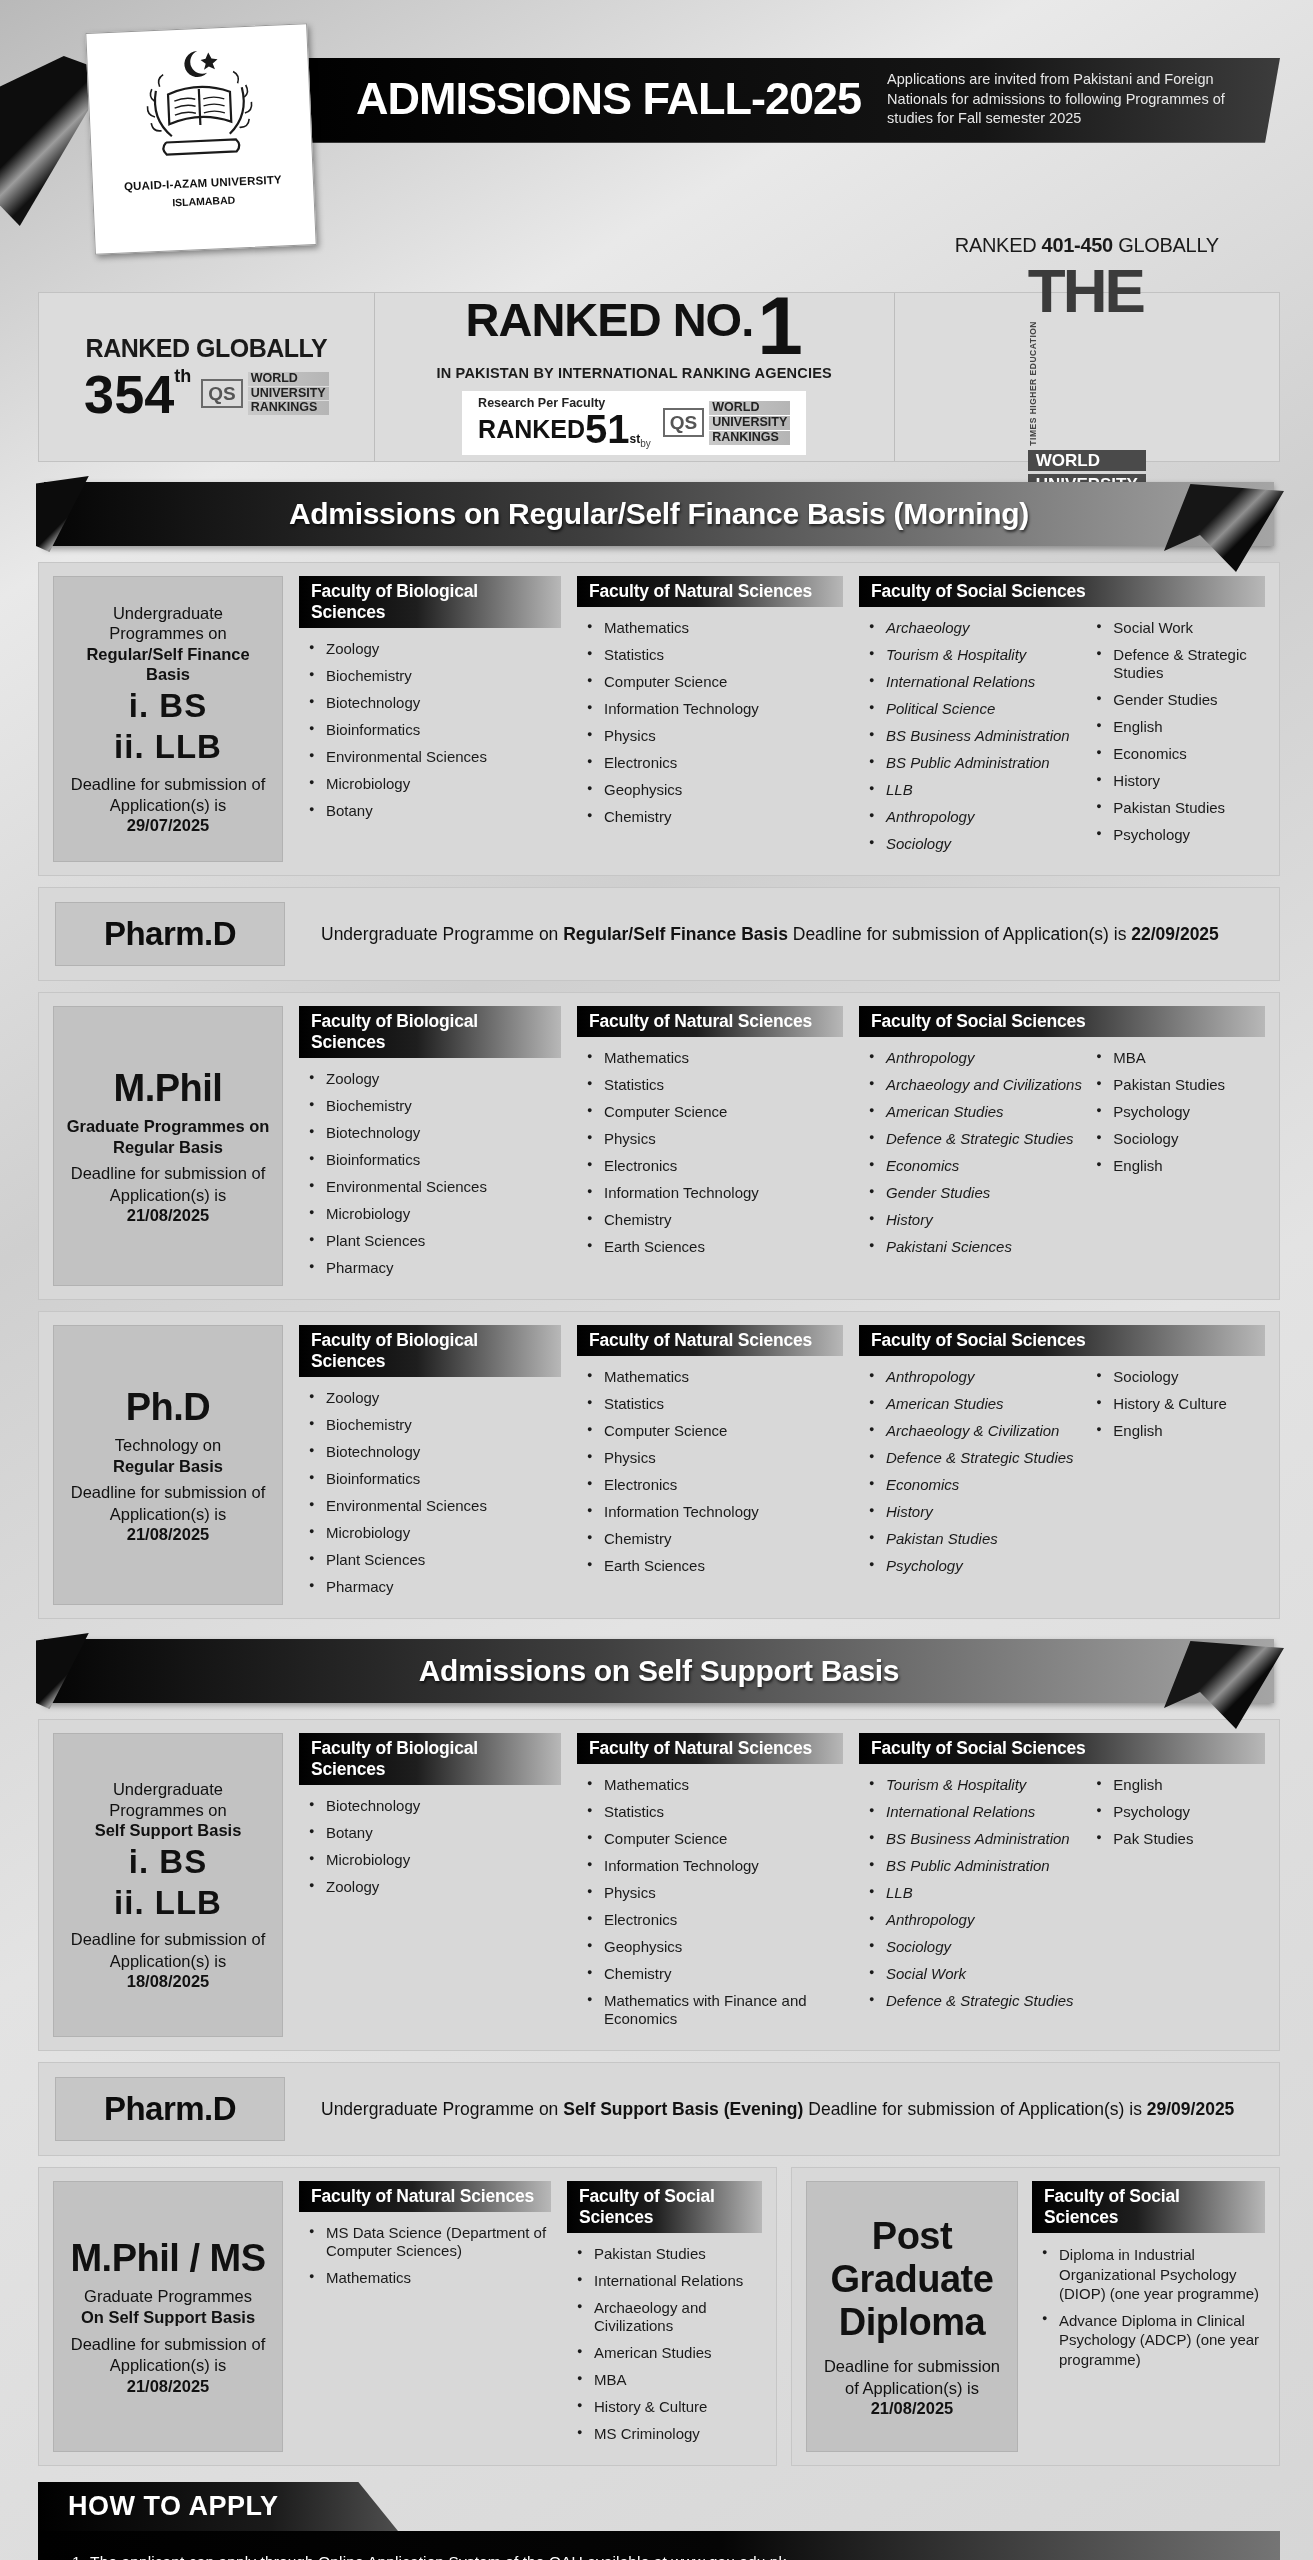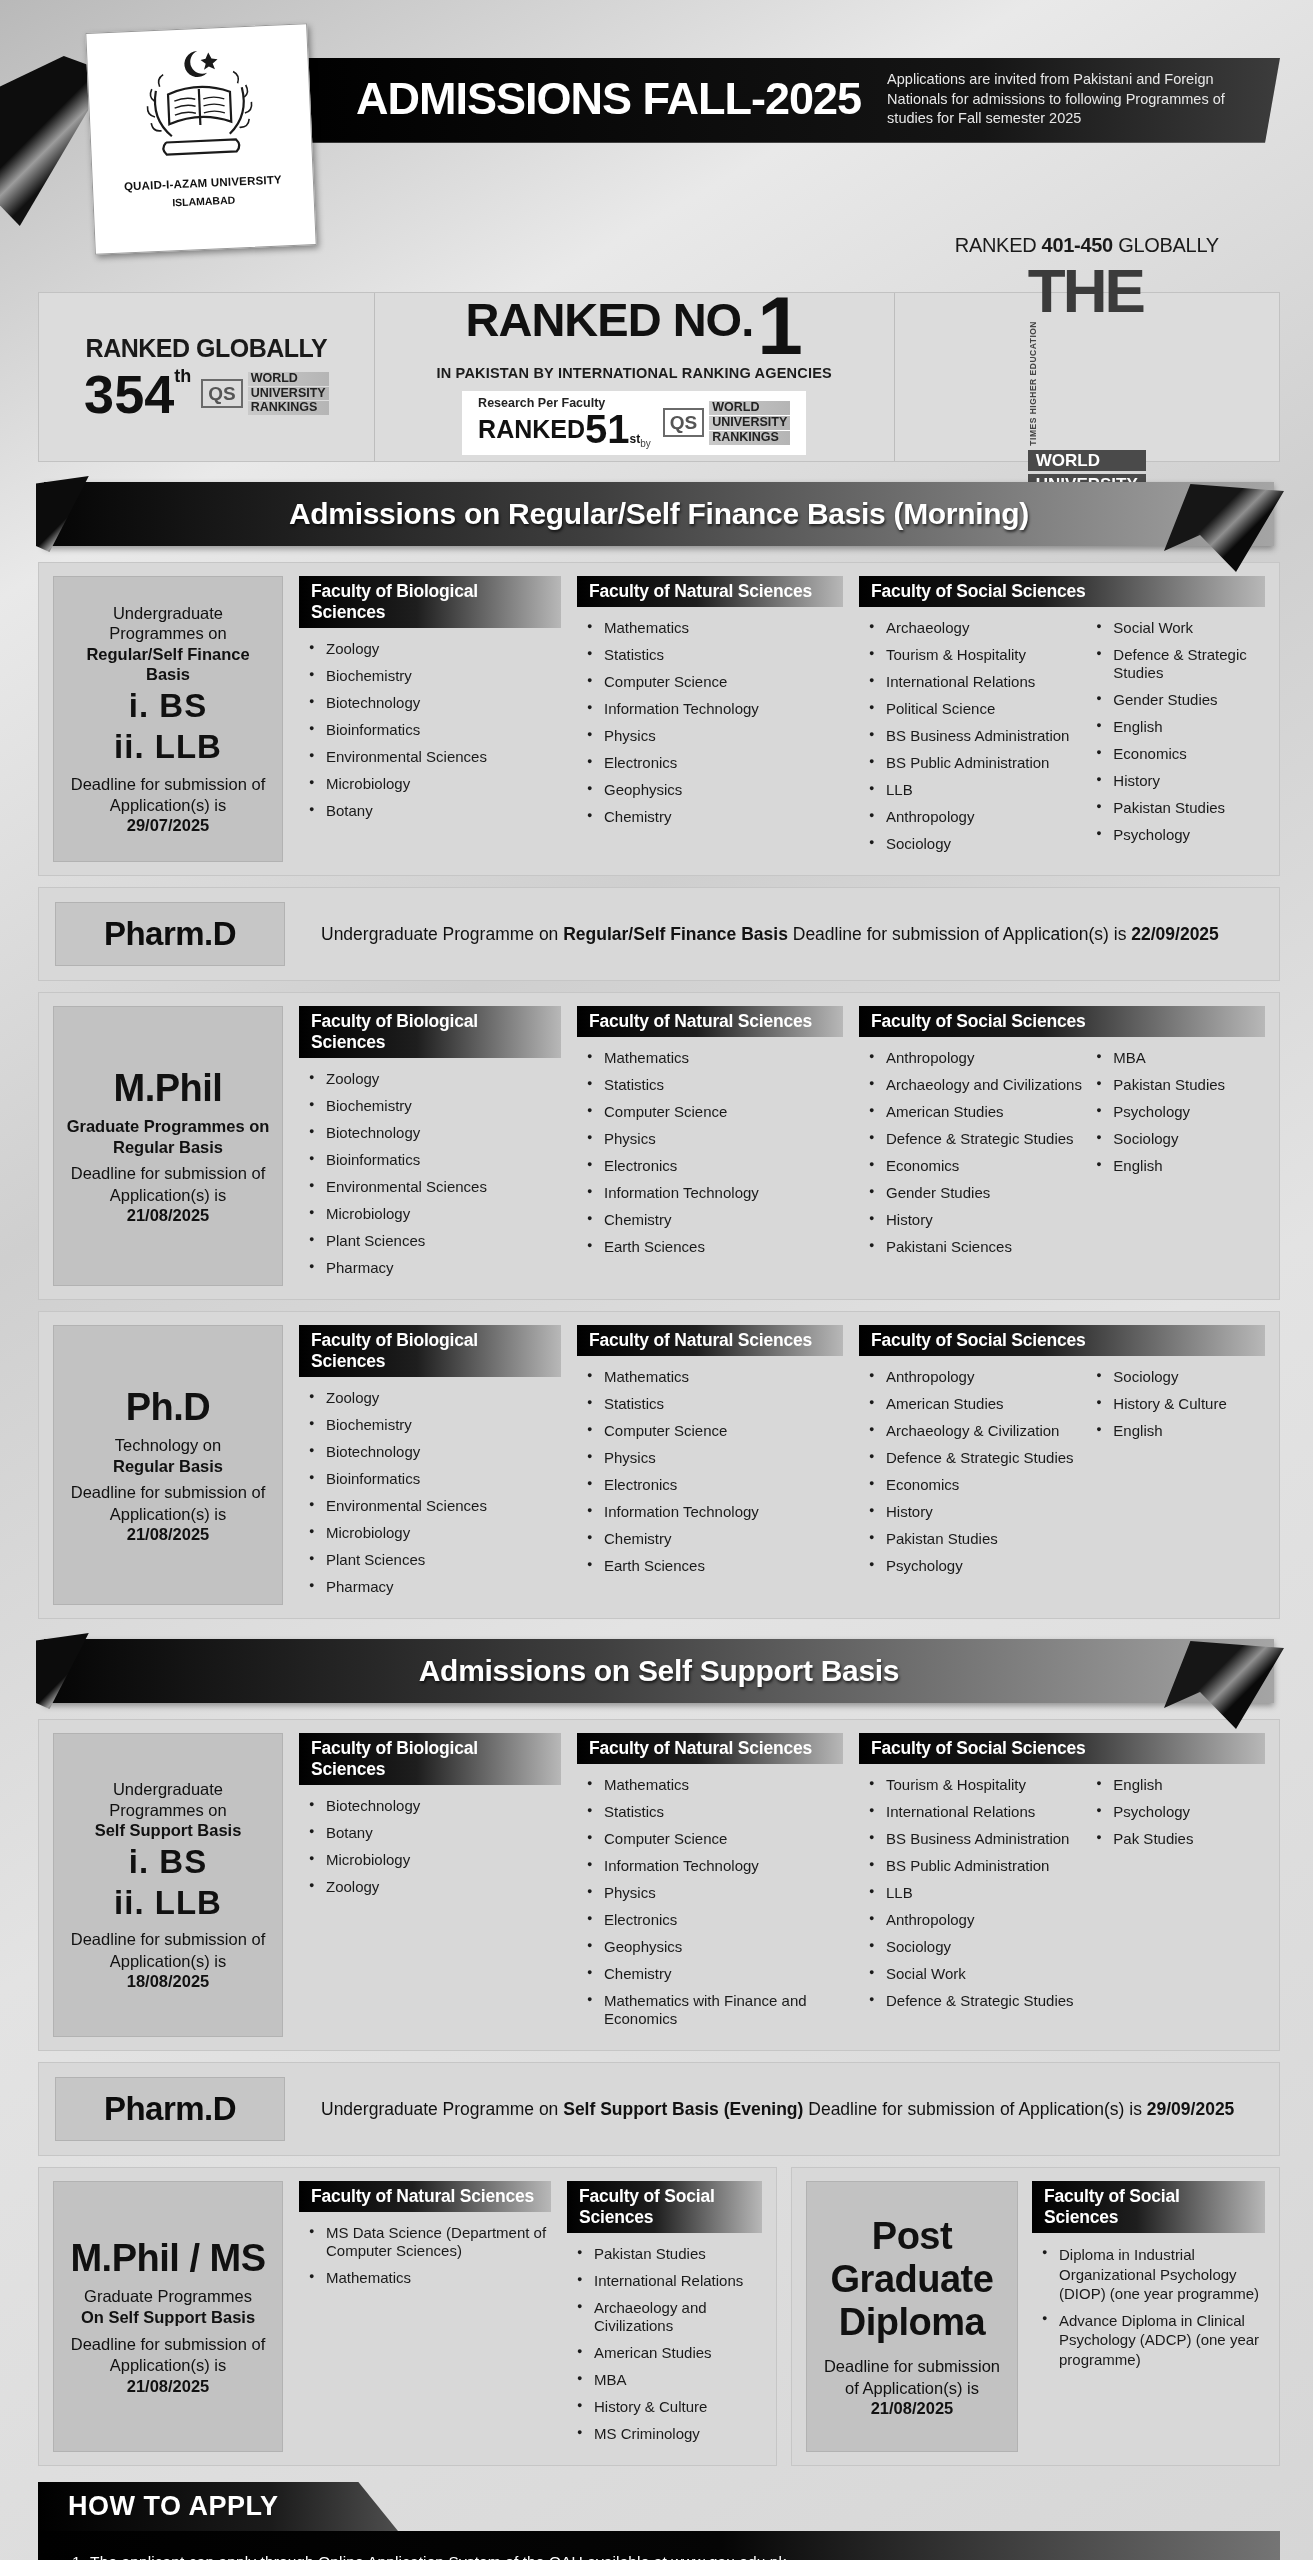--- a/index.html
+++ b/index.html
@@ -91,21 +91,21 @@
   .fac { display:flex; flex-direction:column; }
   .fac-bio { flex:0 0 262px; }
   .fac-nat { flex:0 0 266px; }
   .fac-soc { flex:1; }
   .fac-head { background:linear-gradient(90deg,#000,#1e1e1e 45%,#b8b8b8); color:#fff; font-size:17.5px;
               font-weight:bold; padding:5px 12px; letter-spacing:-.2px; }
   ul.progs { list-style:none; margin:12px 0 0; padding-left:10px; font-size:15px; color:#1a1a1a; }
   ul.progs li { position:relative; padding-left:17px; margin-bottom:9px; line-height:1.2; }
   ul.progs li::before { content:"●"; position:absolute; left:0; top:2px; font-size:9px; }
   .soc-cols { display:flex; }
-  .soc-cols ul:first-child { flex:0 0 56%; }
+  .soc-cols ul:first-child { flex:0 0 56%;font-style:italic; }
   .soc-cols ul:last-child { flex:1; }
 
   
   .pharm { background:#d8d8d8; border:1px solid #c6c6c6; padding:14px 16px; display:flex; align-items:center;
            gap:36px; margin-bottom:11px; }
   .pharm-label { flex:0 0 230px; background:#c6c6c6; border:1px solid #b2b2b2; text-align:center;
                  font-size:33px; font-weight:bold; color:#0d0d0d; padding:12px 0; letter-spacing:-.5px; }
   .pharm-text { font-size:17.5px; color:#111; }
   .pharm-text b { font-weight:bold; }
 

